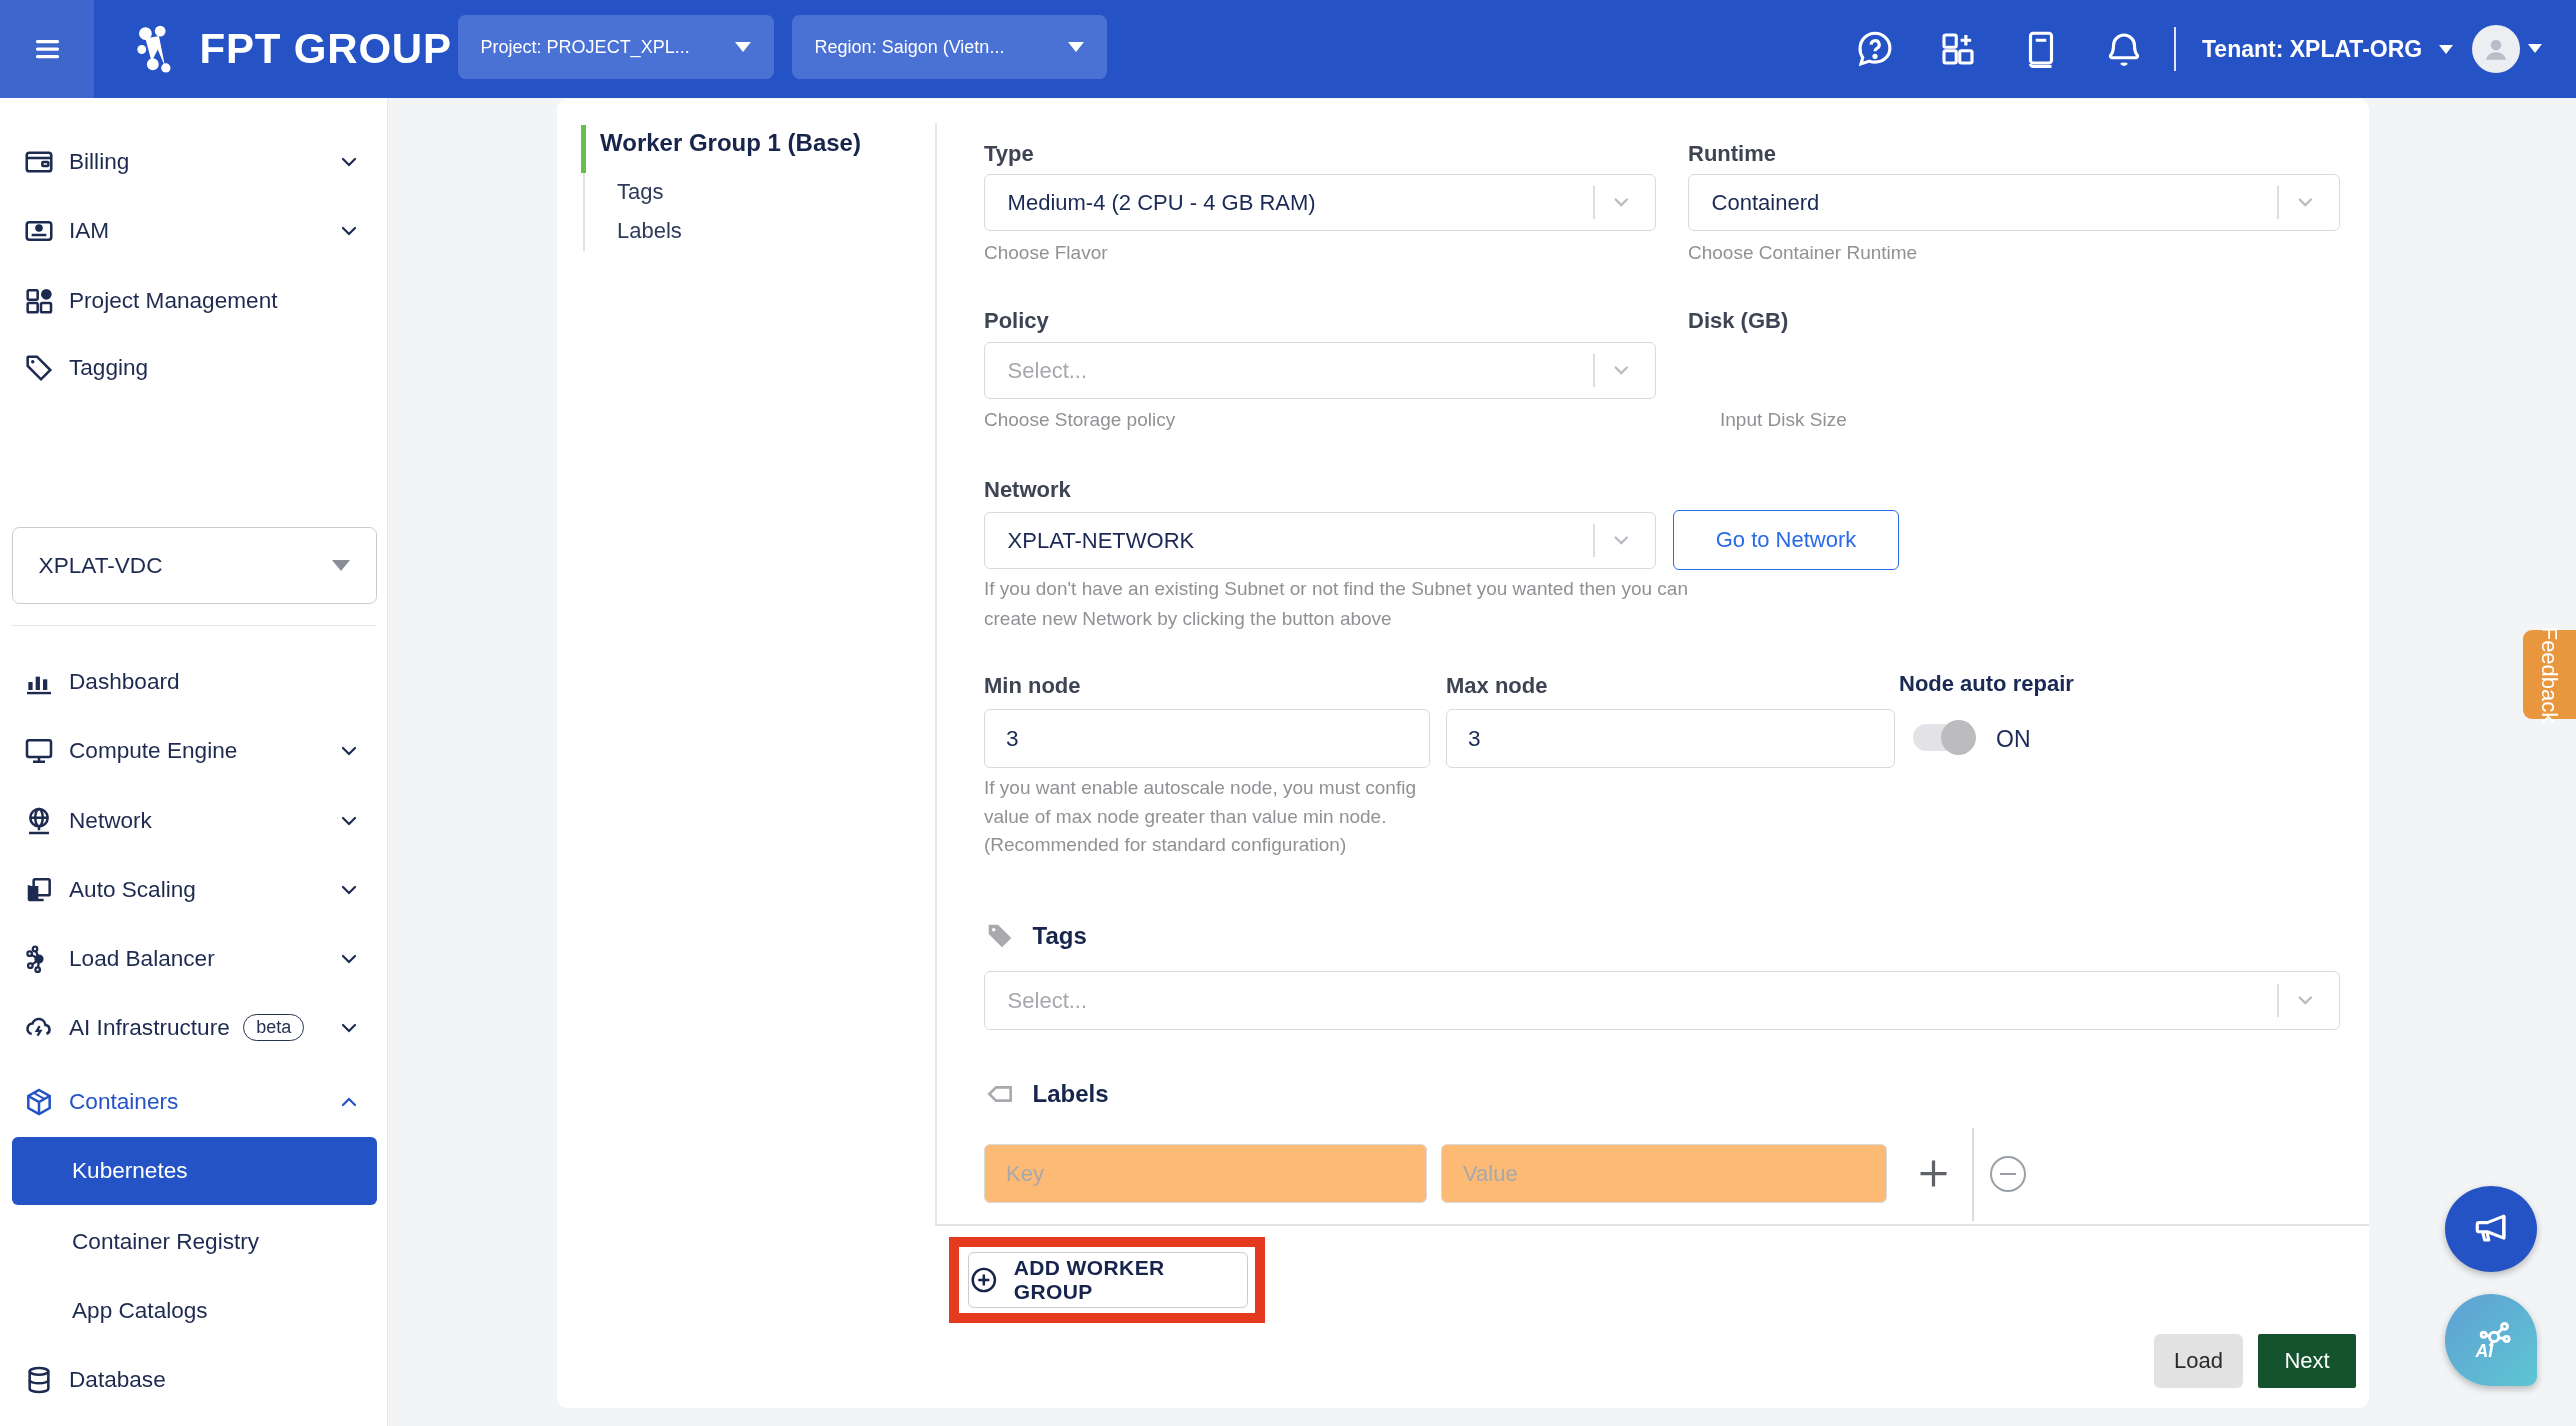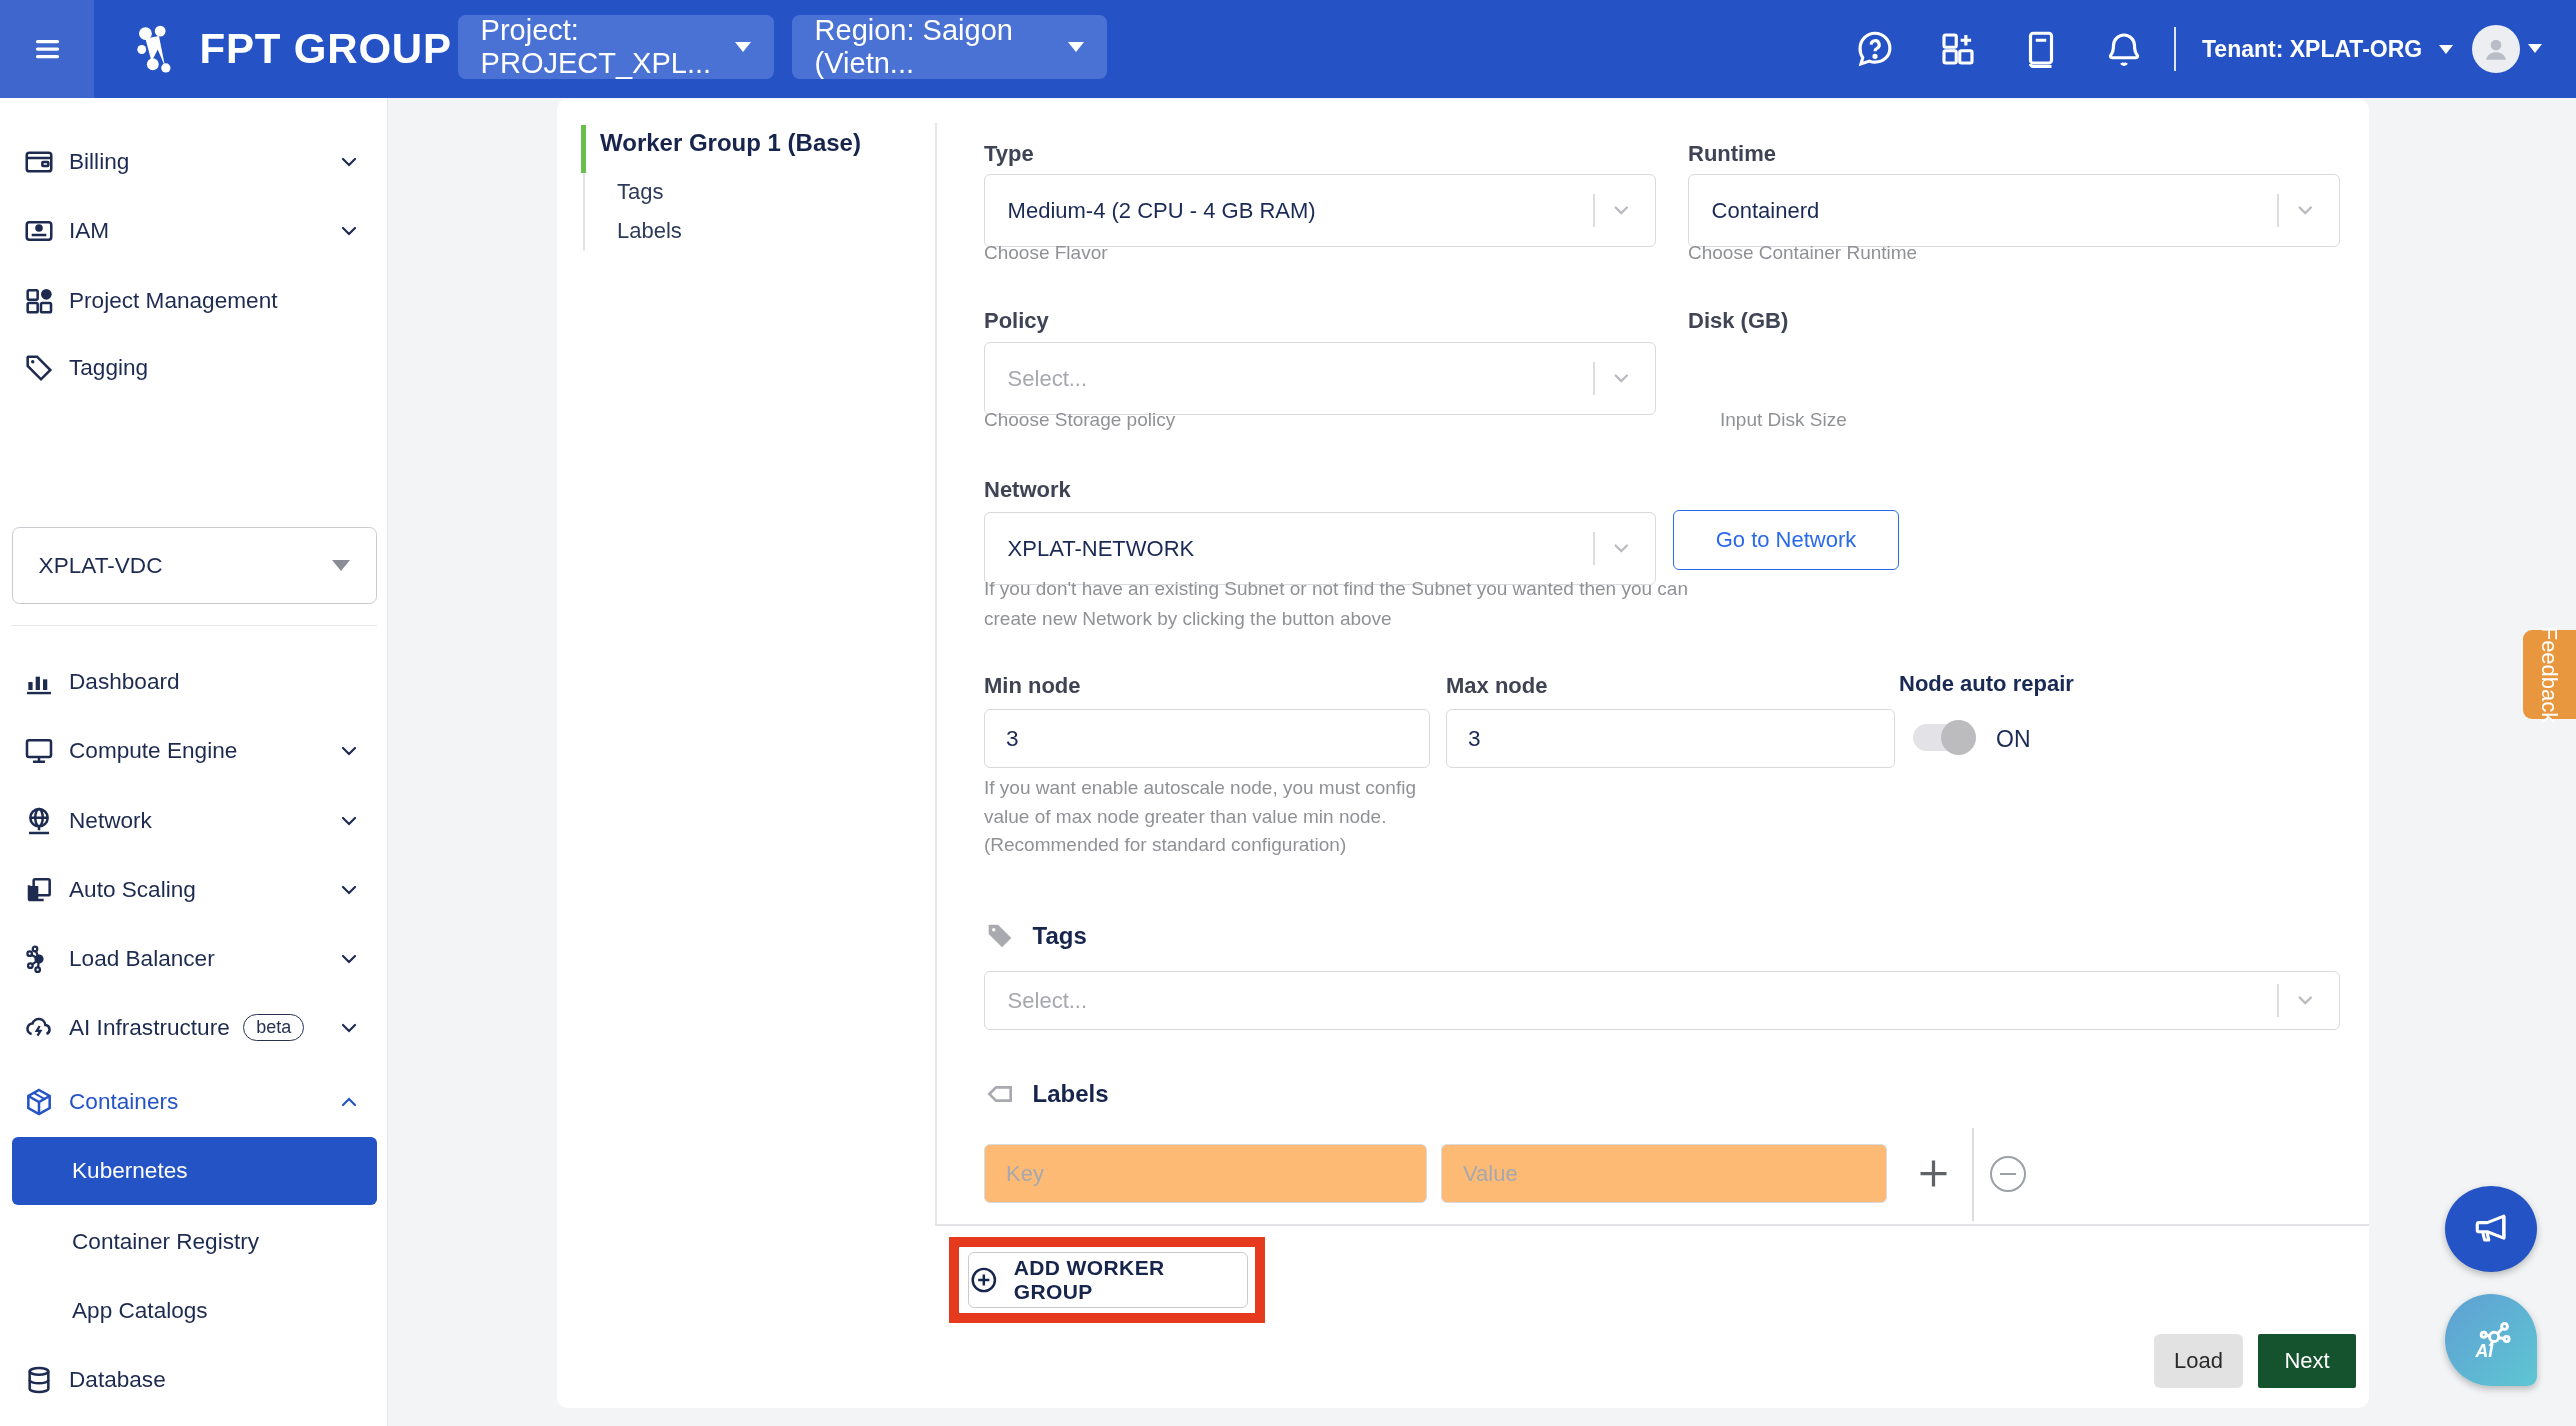--- a/index.html
+++ b/index.html
@@ -3,21 +3,21 @@
 <meta charset="utf-8">
 <style>
   html,body{margin:0;padding:0;background:#e9ebee;}
   *{box-sizing:border-box;font-family:"Liberation Sans",sans-serif;}
   .screen{position:relative;width:2576px;height:1427px;background:#f3f4f6;overflow:hidden;}
   
   .header{position:absolute;left:0;top:0;width:2576px;height:98px;background:#2553c5;}
   .hamburger{position:absolute;left:0;top:0;width:94px;height:98px;background:#3f66cd;display:flex;align-items:center;justify-content:center;cursor:pointer;}
   .logo-wrap{position:absolute;left:127px;top:0;height:98px;display:flex;align-items:center;gap:13.6px;}
   .logo-text{color:#fff;font-size:42px;font-weight:900;letter-spacing:0.8px;}
-  .hdr-pill{position:absolute;top:15px;height:64px;background:#4a71d4;border-radius:7.5px;display:flex;align-items:center;padding:0 22.6px;color:#fff;font-size:29px;gap:7px;justify-content:space-between;cursor:pointer;}
+  .hdr-pill{position:absolute;top:15px;height:64px;background:#4a71d4;border-radius:7.5px;display:flex;align-items:center;padding:0 22.6px;color:#fff;font-size:18px;gap:7px;justify-content:space-between;cursor:pointer;}
   .hdr-caret{width:0;height:0;border-left:8.3px solid transparent;border-right:8.3px solid transparent;border-top:10.5px solid #fff;}
   .hdr-ic{position:absolute;top:28px;width:42px;height:42px;cursor:pointer;}
   .hdr-divider{position:absolute;left:2174px;top:27px;width:1.5px;height:44px;background:rgba(255,255,255,.85);}
   .tenant{position:absolute;left:2202px;top:0;height:98px;display:flex;align-items:center;color:#fff;font-size:23px;font-weight:600;gap:16.6px;cursor:pointer;}
   .avatar{position:absolute;left:2472px;top:25px;width:48px;height:48px;border-radius:50%;background:#eceef2;display:flex;align-items:center;justify-content:center;cursor:pointer;}
   
   .sidebar{position:absolute;left:0;top:98px;width:388px;height:1329px;background:#fff;border-right:0.8px solid #e4e6ea;}
   .side-item{position:absolute;left:0;width:388px;height:69px;display:flex;align-items:center;cursor:pointer;}
   .side-item .icn{position:absolute;left:22.6px;width:32px;height:32px;}
   .side-item .txt{position:absolute;left:69px;font-size:22.6px;color:#1e2b50;white-space:nowrap;display:flex;align-items:center;gap:13.6px;}
@@ -32,21 +32,21 @@
   .sub-item .txt{margin-left:72px;font-size:22.6px;color:#1e2b50;white-space:nowrap;}
   
   .panel{position:absolute;left:557px;top:99px;width:1812px;height:1309px;background:#fff;border-radius:10.5px;}
   .green-bar{position:absolute;left:24px;top:25.6px;width:5.3px;height:48px;background:#6abf4b;}
   .gray-bar{position:absolute;left:25.6px;top:74px;width:2.3px;height:78px;background:#e2e3e6;}
   .wg-title{position:absolute;left:43px;top:30px;font-size:24px;font-weight:700;color:#17254d;white-space:nowrap;cursor:pointer;}
   .wg-sub{position:absolute;left:60px;font-size:22px;color:#2e3a59;cursor:pointer;}
   .nav-divider{position:absolute;left:378px;top:24px;width:1.5px;height:1101px;background:#e5e6e9;}
   
   .flabel{position:absolute;font-size:22px;font-weight:600;color:#3f4454;white-space:nowrap;}
-  .fbox{position:absolute;height:73px;border:1.5px solid #d9dadd;border-radius:6px;background:#fff;display:flex;align-items:center;padding:0 22.6px;font-size:22px;color:#1b2a55;}
+  .fbox{position:absolute;height:57px;border:1.5px solid #d9dadd;border-radius:6px;background:#fff;display:flex;align-items:center;padding:0 22.6px;font-size:22px;color:#1b2a55;}
   .fbox.select{justify-content:space-between;cursor:pointer;}
   .placeholder{color:#a6a8ad;}
   .sel-right{display:flex;align-items:center;gap:15px;height:100%;}
   .sel-div{width:1.5px;height:33px;background:#dcdde0;}
   .helper{position:absolute;font-size:19px;color:#8f9195;white-space:nowrap;}
   .goto-btn{position:absolute;border:1.5px solid #2a6ae9;border-radius:6px;background:#fff;color:#2a6ae9;font-size:22px;display:flex;align-items:center;justify-content:center;cursor:pointer;}
   .toggle-track{position:absolute;width:62px;height:27px;border-radius:13.6px;background:#e3e3e7;cursor:pointer;}
   .toggle-knob{position:absolute;width:35px;height:35px;border-radius:50%;background:#bcbcbf;cursor:pointer;}
   .on-label{position:absolute;font-size:23px;color:#1b2a55;}
   .section-h{position:absolute;display:flex;align-items:center;gap:16.6px;}

